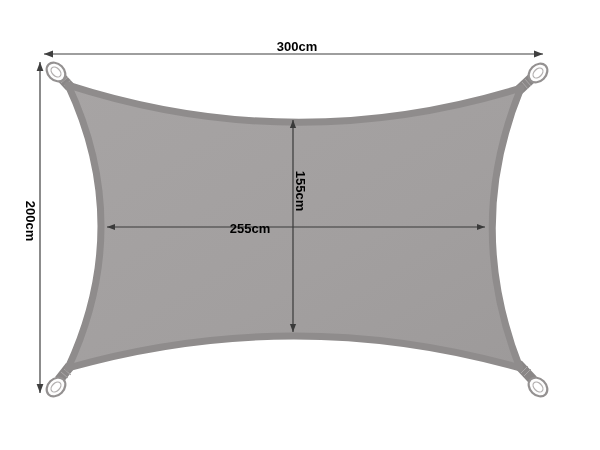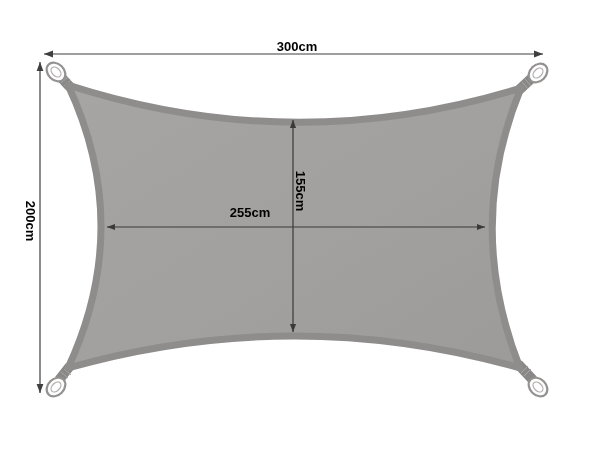--- a/index.html
+++ b/index.html
@@ -17,21 +17,21 @@
     position: absolute;
     color: #000000;
     font-size: 13px;
     font-weight: bold;
     white-space: nowrap;
     line-height: 1;
     user-select: none;
   }
   .label-outer-width  { left: 297px; top: 46px;  transform: translate(-50%,-50%); }
   .label-outer-height { left: 30px;  top: 221px; transform: translate(-50%,-50%) rotate(90deg); }
-  .label-inner-width  { left: 250px; top: 212px; transform: translate(-50%,-50%); }
+  .label-inner-width  { left: 250px; top: 228px; transform: translate(-50%,-50%); }
   .label-inner-height { left: 300px; top: 191px; transform: translate(-50%,-50%) rotate(90deg); }
 </style>
 </head>
 <body>
 
 <div class="stage">
 
   <svg width="600" height="450" viewBox="0 0 600 450">
 
     <defs>

